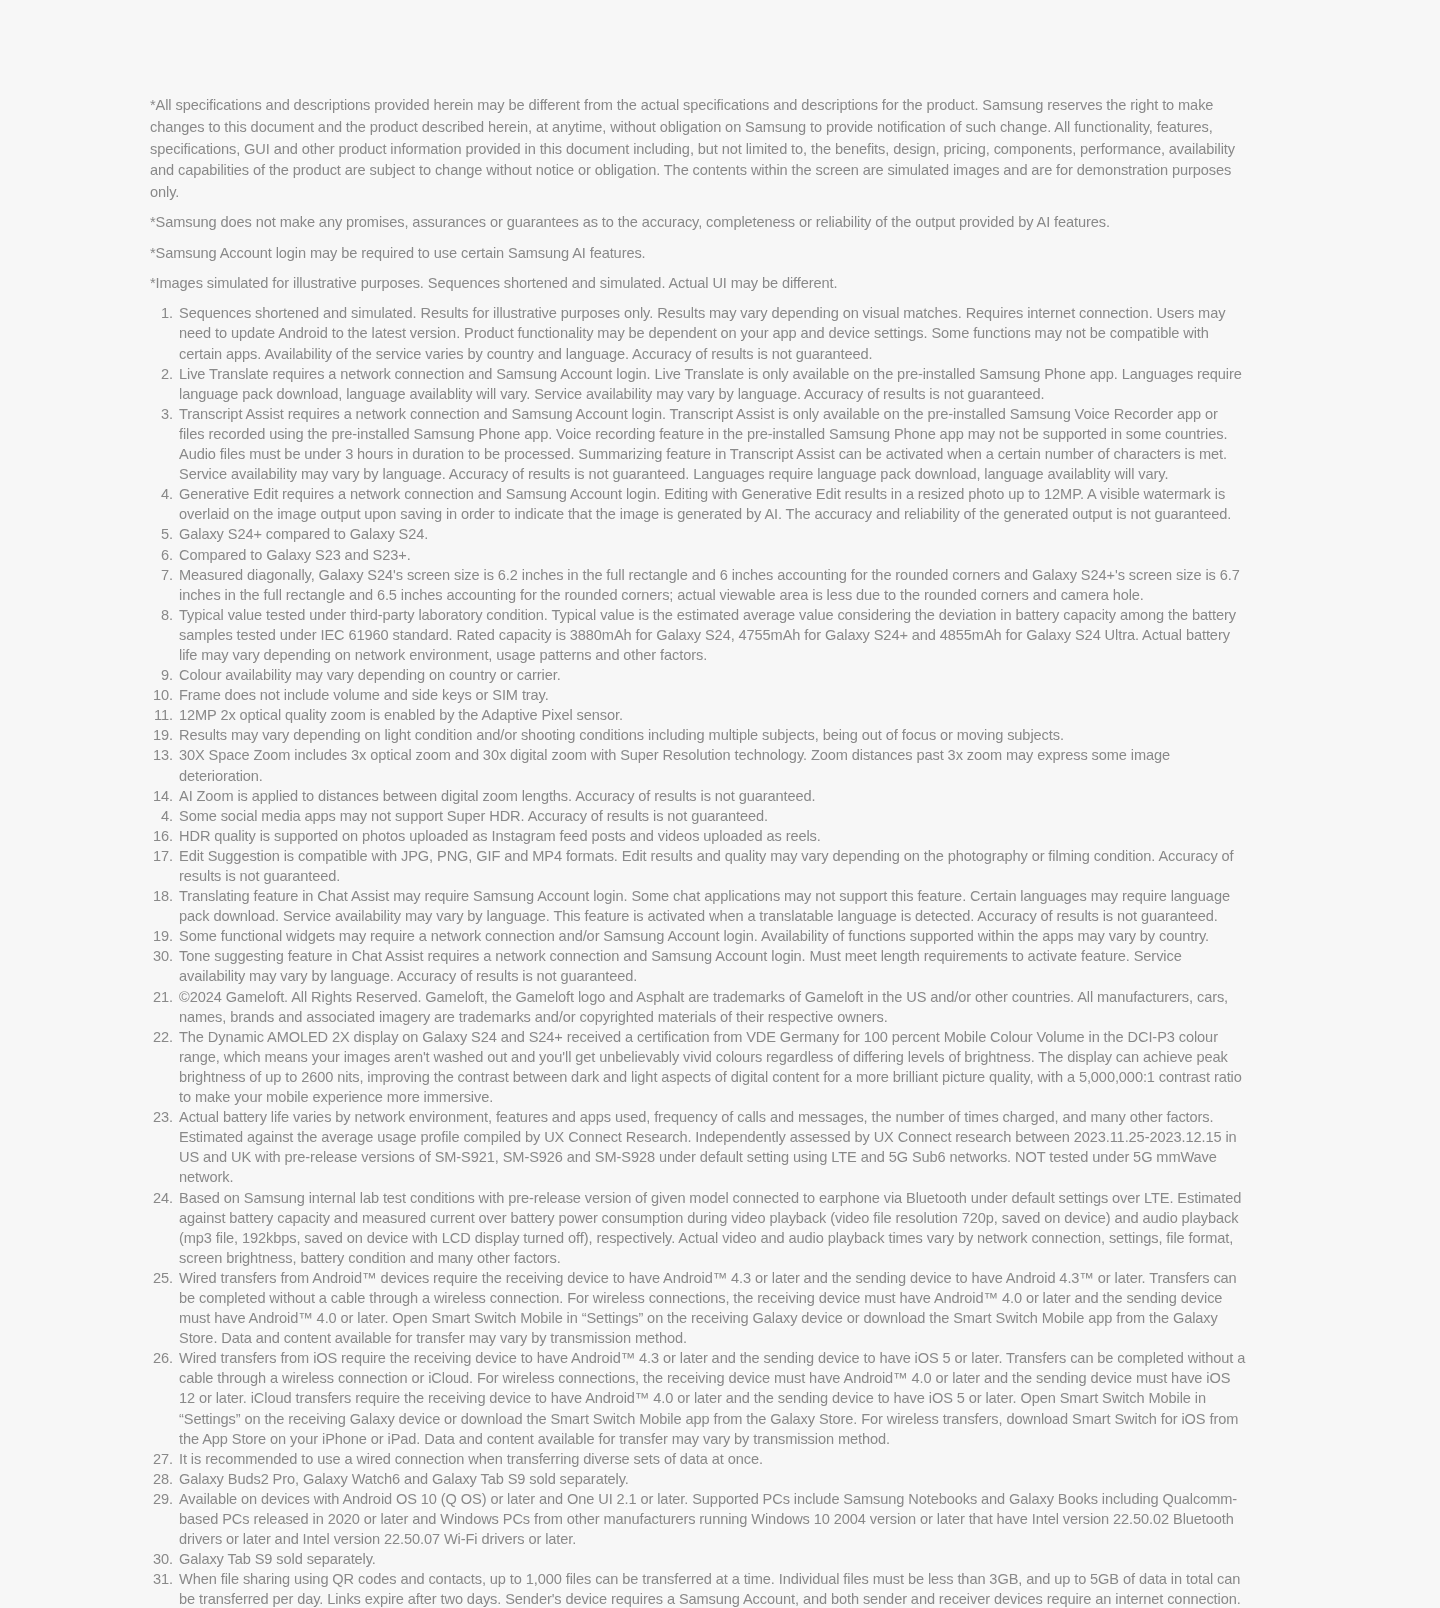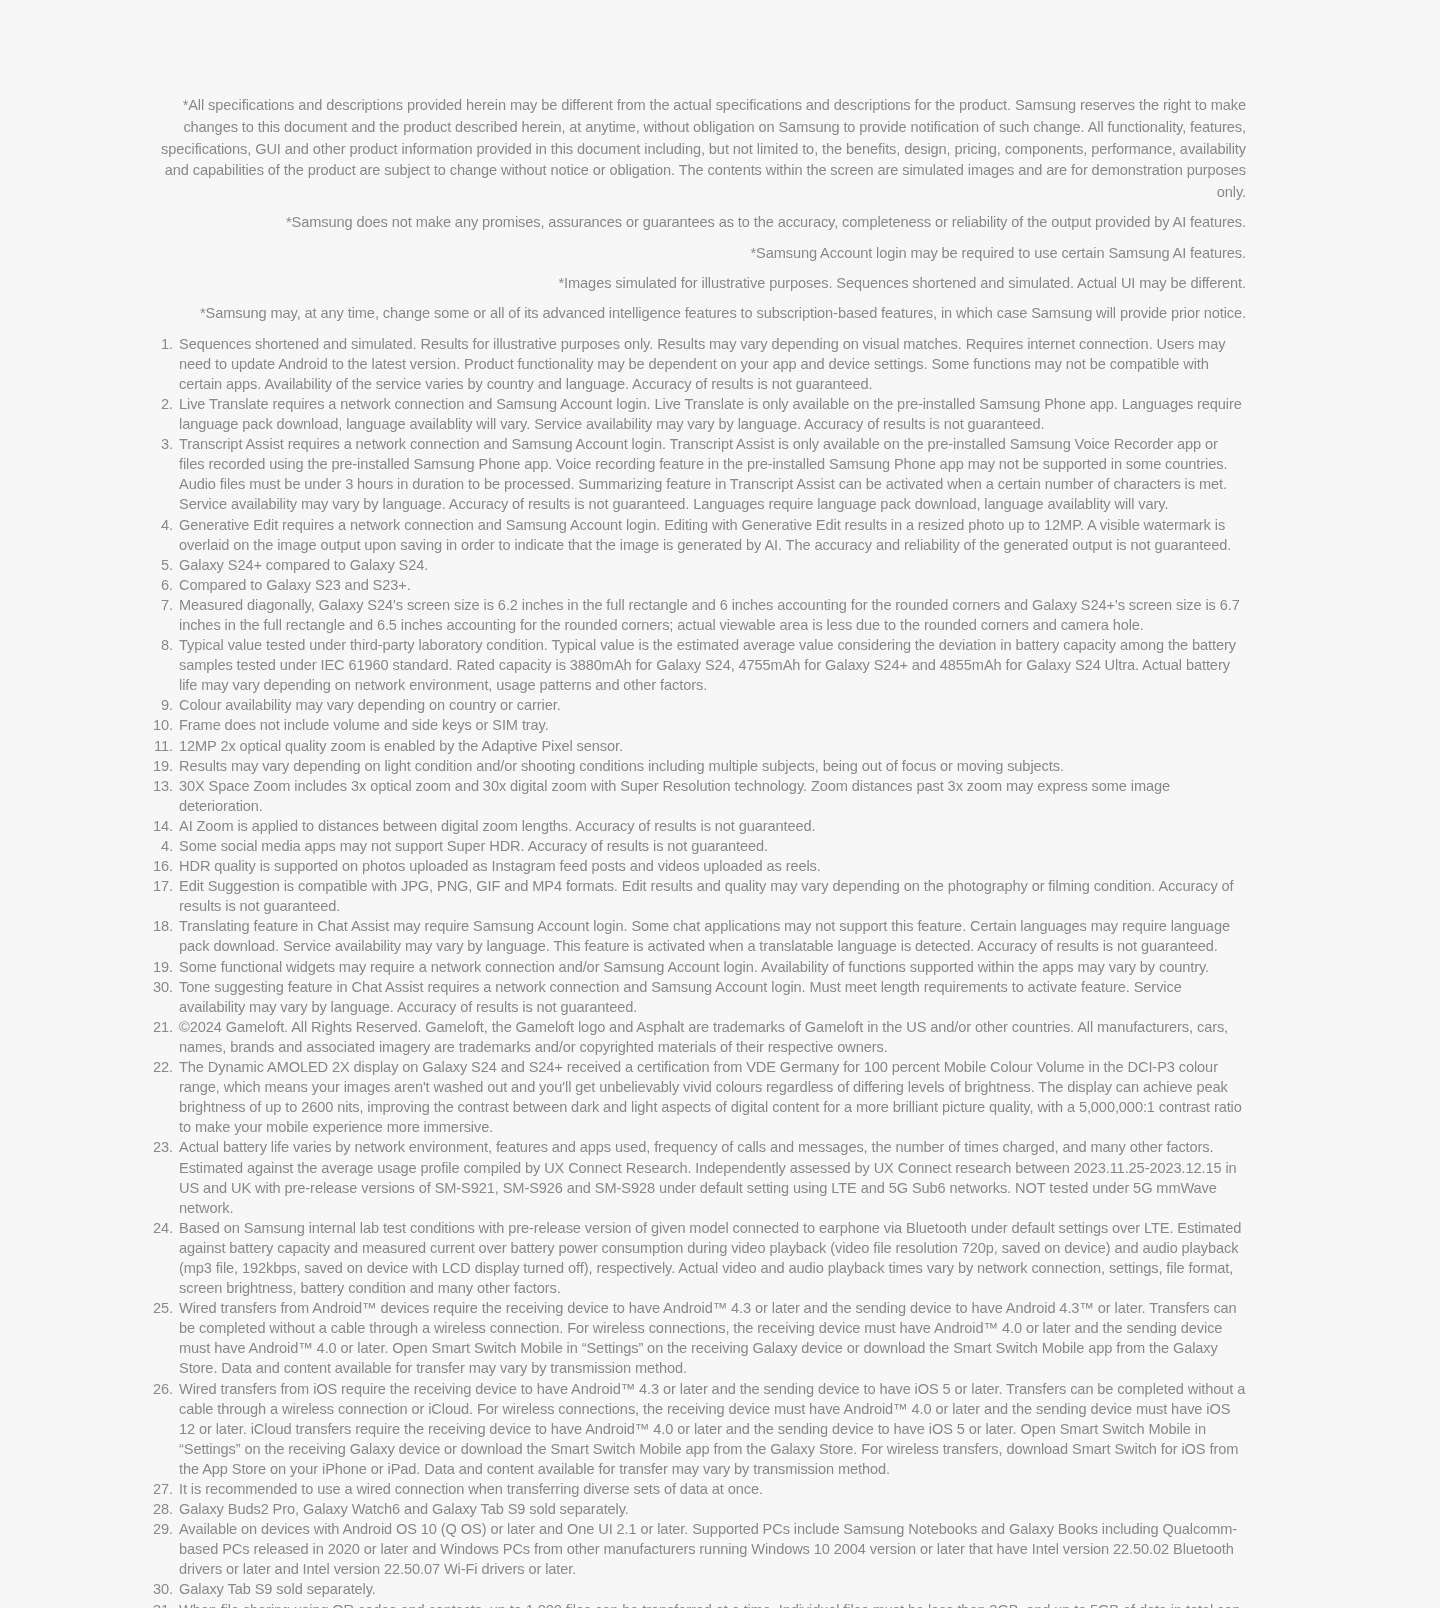--- a/index.html
+++ b/index.html
@@ -17,21 +17,20 @@
   }
   .content {
     width: 1096px;
     color: #898989;
     font-size: 14.6px;
     letter-spacing: -0.1px;
   }
   .intro {
     line-height: 21.8px;
     margin-bottom: 8.5px;
-    text-align: right;
   }
   ol.footnotes {
     list-style: none;
     margin-top: 3px;
   }
   li.fn {
     display: flex;
     align-items: flex-start;
     line-height: 20.1px;
   }
@@ -54,21 +53,20 @@
     <div>
 
         <p class="intro">*All specifications and descriptions provided herein may be different from the actual specifications and descriptions for the product. Samsung reserves the right to make changes to this document and the product described herein, at anytime, without obligation on Samsung to provide notification of such change. All functionality, features, specifications, GUI and other product information provided in this document including, but not limited to, the benefits, design, pricing, components, performance, availability and capabilities of the product are subject to change without notice or obligation. The contents within the screen are simulated images and are for demonstration purposes only.</p>
 
         <p class="intro">*Samsung does not make any promises, assurances or guarantees as to the accuracy, completeness or reliability of the output provided by AI features.</p>
 
         <p class="intro">*Samsung Account login may be required to use certain Samsung AI features.</p>
 
         <p class="intro">*Images simulated for illustrative purposes. Sequences shortened and simulated. Actual UI may be different.</p>
 
-        <p class="intro">*Samsung may, at any time, change some or all of its advanced intelligence features to subscription-based features, in which case Samsung will provide prior notice.</p>
       </div>
 
     <ol class="footnotes">
 
         <li class="fn">
           <span class="num">1.</span>
           <span class="txt">Sequences shortened and simulated. Results for illustrative purposes only. Results may vary depending on visual matches. Requires internet connection. Users may need to update Android to the latest version. Product functionality may be dependent on your app and device settings. Some functions may not be compatible with certain apps. Availability of the service varies by country and language. Accuracy of results is not guaranteed.</span>
         </li>
 
         <li class="fn">

